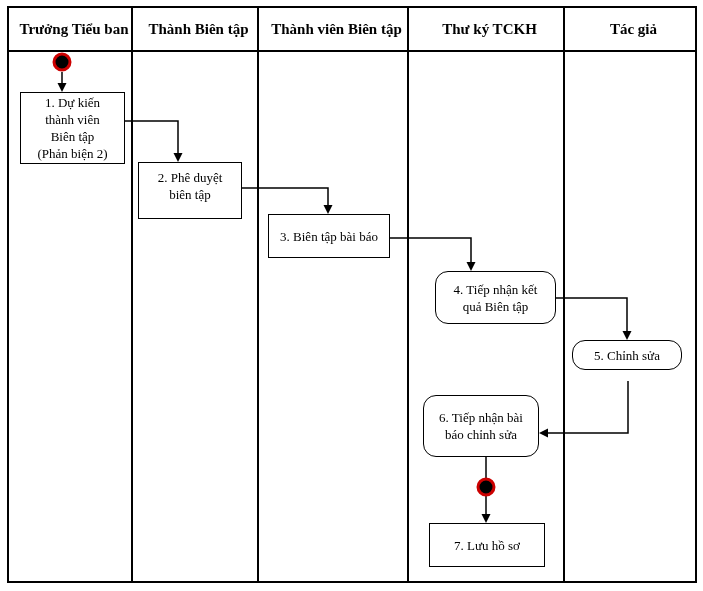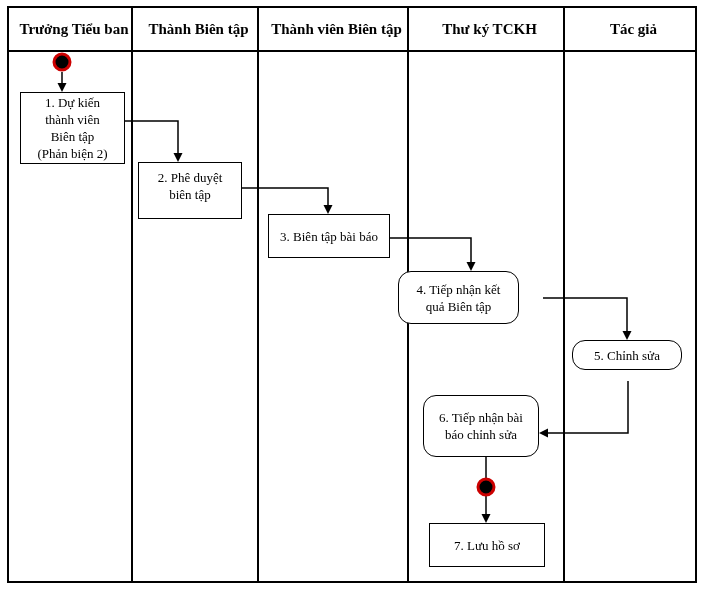--- a/index.html
+++ b/index.html
@@ -83,21 +83,21 @@
     text-align: center;
     font-size: 13px;
     line-height: 17px;
     white-space: pre-line;
     padding: 2px 4px;
   }
   .node.rounded { border-radius: 13px; }
   .n1 { left: 20px;  top: 92px;  width: 105px; height: 72px; }
   .n2 { left: 138px; top: 162px; width: 104px; height: 57px; align-items: flex-start; padding-top: 6px; }
   .n3 { left: 268px; top: 214px; width: 122px; height: 44px; }
-  .n4 { left: 398px; top: 271px; width: 121px; height: 53px; }
+  .n4 { left: 435px; top: 271px; width: 121px; height: 53px; }
   .n5 { left: 572px; top: 340px; width: 110px; height: 30px; }
   .n6 { left: 423px; top: 395px; width: 116px; height: 62px; }
   .n7 { left: 429px; top: 523px; width: 116px; height: 44px; }
 </style>
 </head>
 <body>
 
 <div class="canvas">
 
   <div class="frame">

